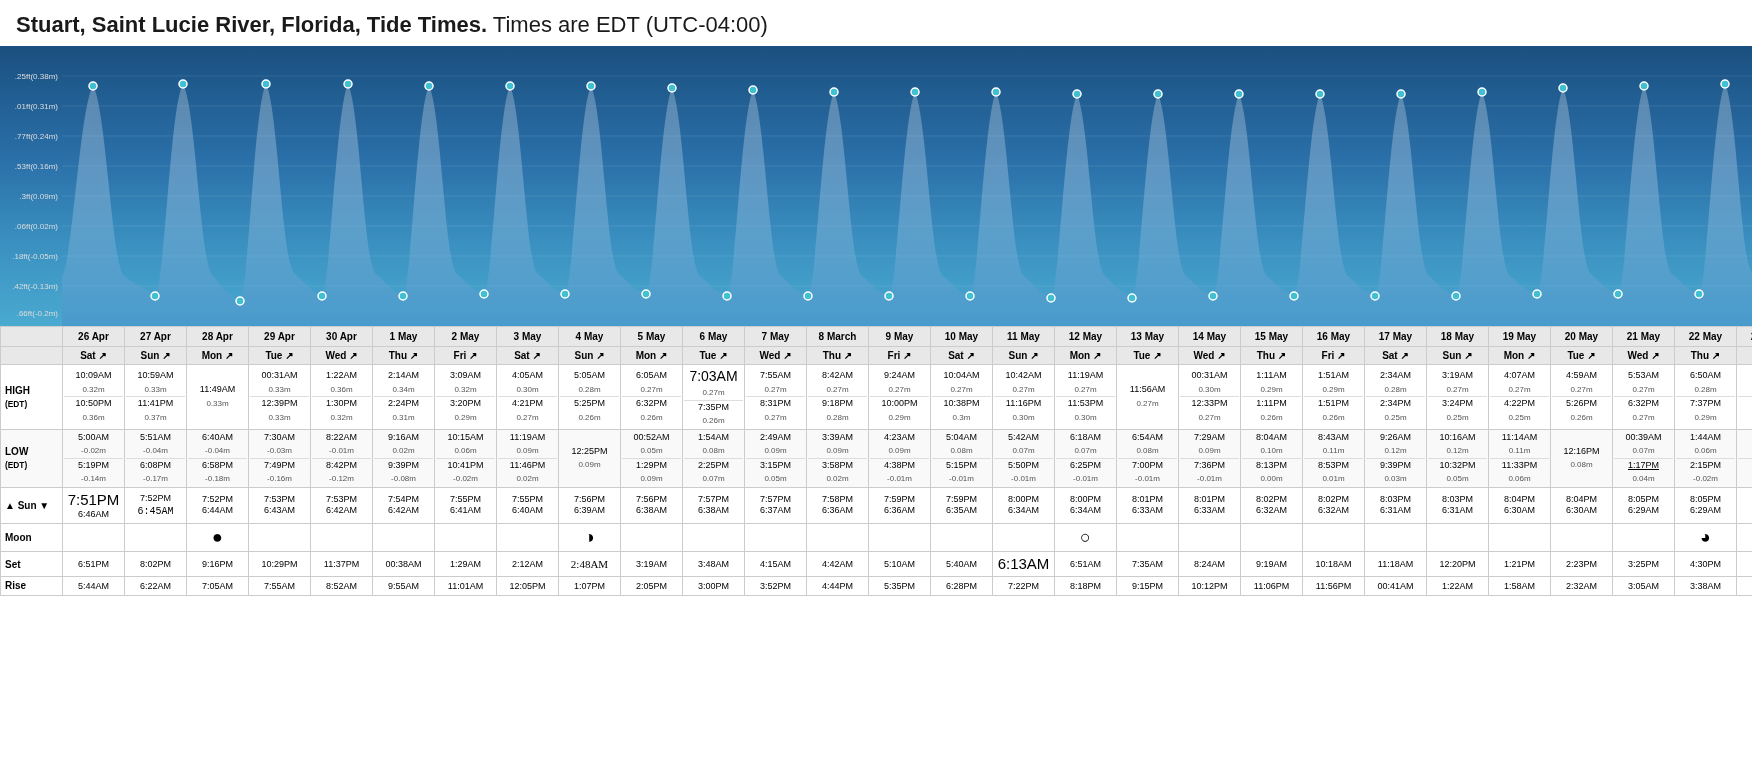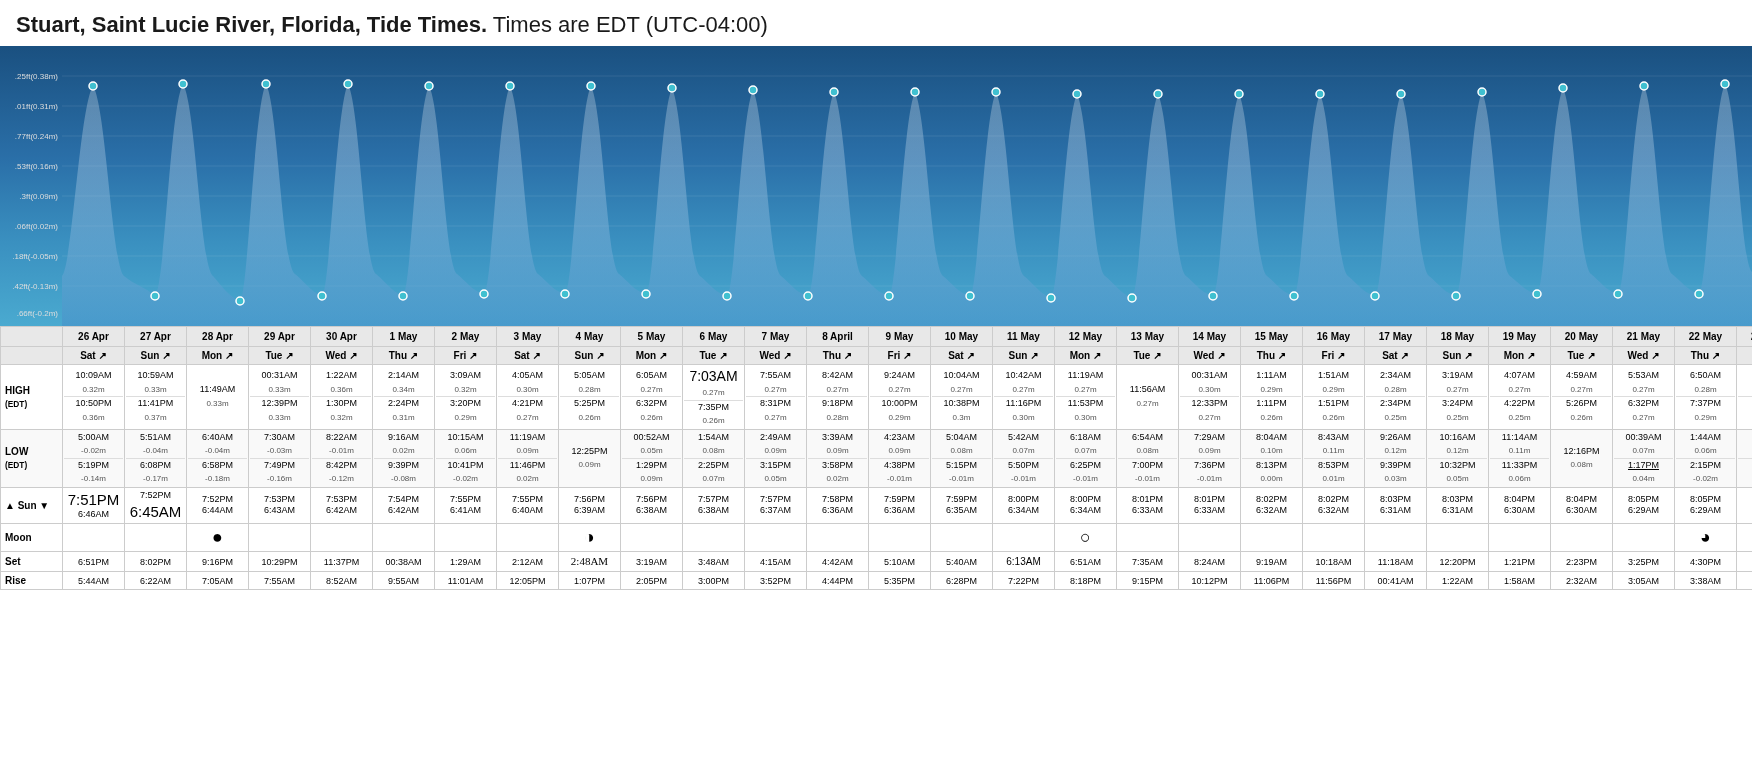--- a/index.html
+++ b/index.html
@@ -235,21 +235,21 @@
         <th>28 Apr</th>
         <th>29 Apr</th>
         <th>30 Apr</th>
         <th>1 May</th>
         <th>2 May</th>
         <th>3 May</th>
         <th>4 May</th>
         <th>5 May</th>
         <th>6 May</th>
         <th>7 May</th>
-        <th>8 April</th>
+        <th>8 March</th>
         <th>9 May</th>
         <th>10 May</th>
         <th>11 May</th>
         <th>12 May</th>
         <th>13 May</th>
         <th>14 May</th>
         <th>15 May</th>
         <th>16 May</th>
         <th>17 May</th>
         <th>18 May</th>
@@ -363,21 +363,21 @@
           </td>
         </tr>
         <tr class="sun-row">
           <td class="label-col">▲ Sun ▼</td>
           <td>
             <span style="font-size:15px;display:block;">7:51PM</span>
             <span style="font-size:9px;display:block;">6:46AM</span>
           </td>
           <td>
             <span style="font-size:9px;display:block;">7:52PM</span>
-            <span style="font-size:15px;display:block;">6:45AM</span>
+            <span style="font-size:10px;display:block;font-family:Liberation Mono, monospace;">6:45AM</span>
           </td>
           <td>
             <span style="font-size:9px;display:block;">7:52PM</span>
             <span style="font-size:9px;display:block;">6:44AM</span>
           </td>
           <td>
             <span style="font-size:9px;display:block;">7:53PM</span>
             <span style="font-size:9px;display:block;">6:43AM</span>
           </td>
           <td>
@@ -518,21 +518,21 @@
           <td><span style="font-size:9px;">00:38AM</span></td>
           <td><span style="font-size:9px;">1:29AM</span></td>
           <td><span style="font-size:9px;">2:12AM</span></td>
           <td><span style="font-size:11px;font-family:Liberation Serif, serif;">2:48AM</span></td>
           <td><span style="font-size:9px;">3:19AM</span></td>
           <td><span style="font-size:9px;">3:48AM</span></td>
           <td><span style="font-size:9px;">4:15AM</span></td>
           <td><span style="font-size:9px;">4:42AM</span></td>
           <td><span style="font-size:9px;">5:10AM</span></td>
           <td><span style="font-size:9px;">5:40AM</span></td>
-          <td><span style="font-size:10px;">6:13AM</span></td>
+          <td><span style="font-size:15px;">6:13AM</span></td>
           <td><span style="font-size:9px;">6:51AM</span></td>
           <td><span style="font-size:9px;">7:35AM</span></td>
           <td><span style="font-size:9px;">8:24AM</span></td>
           <td><span style="font-size:9px;">9:19AM</span></td>
           <td><span style="font-size:9px;text-align:right;">10:18AM</span></td>
           <td><span style="font-size:9px;">11:18AM</span></td>
           <td><span style="font-size:9px;">12:20PM</span></td>
           <td><span style="font-size:9px;">1:21PM</span></td>
           <td><span style="font-size:9px;">2:23PM</span></td>
           <td><span style="font-size:9px;">3:25PM</span></td>

